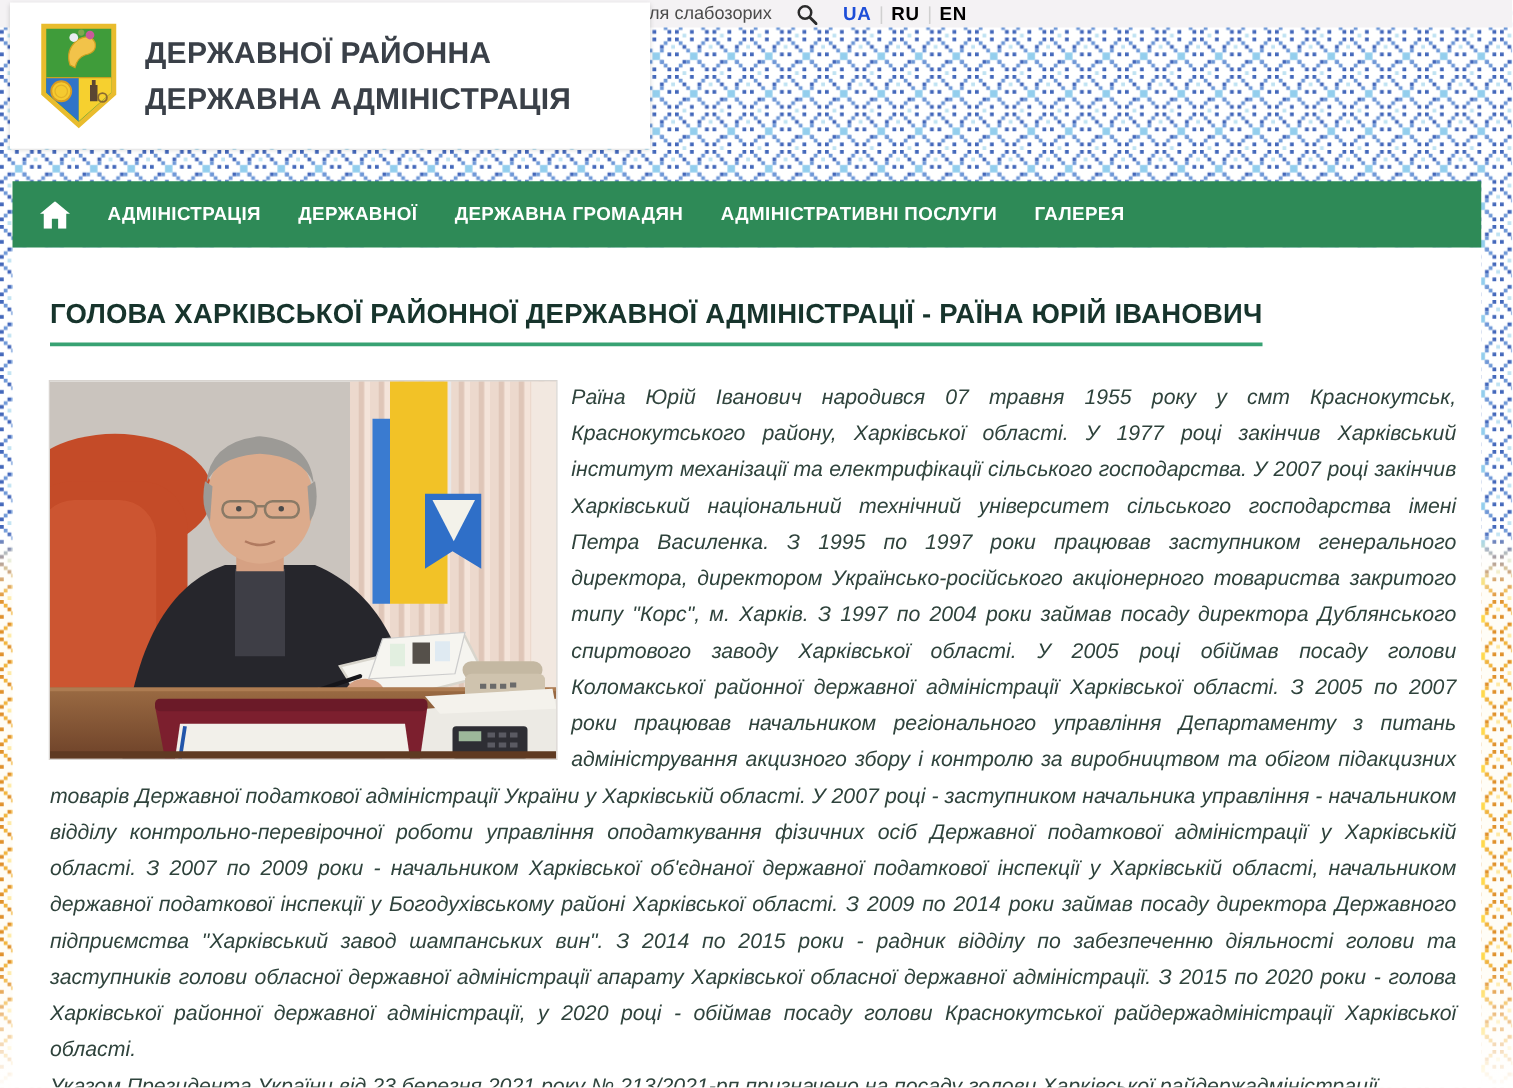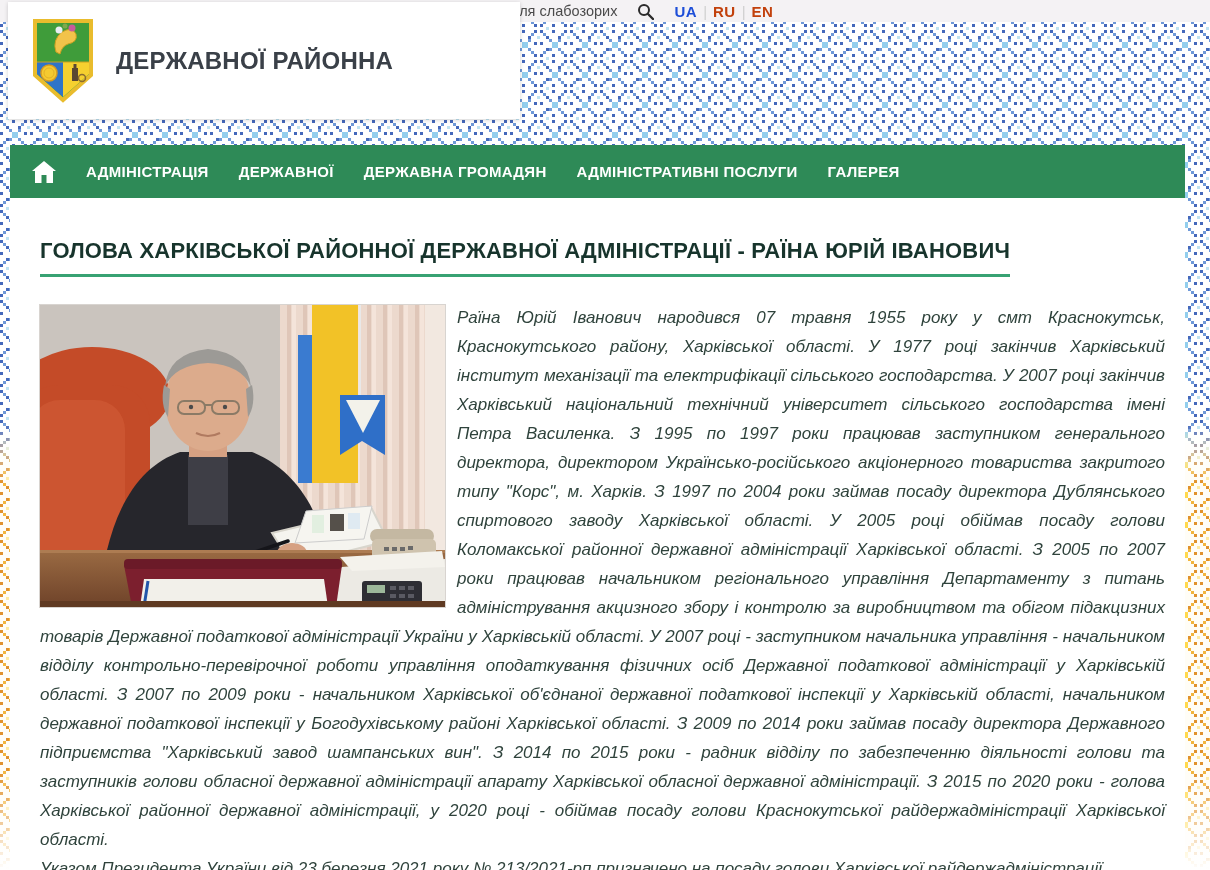--- a/index.html
+++ b/index.html
@@ -9,21 +9,21 @@
   
   .bg-svg{position:absolute;left:0;top:0;z-index:0;}
 
   
   .topbar{position:absolute;left:0;top:0;width:1210px;height:22px;background:#f4f2f4;z-index:3;
           display:flex;align-items:center;justify-content:center;padding-right:0;box-sizing:border-box;}
   .topbar-inner{display:flex;align-items:center;gap:10px;margin-right:22px;height:22px;}
   .access-link{display:flex;align-items:center;gap:8px;color:#4b4b4b;font-size:14.5px;cursor:pointer;}
   .search-btn{margin-left:10px;cursor:pointer;display:flex;align-items:center;}
   .langs{display:flex;align-items:center;gap:6px;margin-left:10px;font-size:15px;}
-  .lang{cursor:pointer;color:#c2410c;font-weight:bold;letter-spacing:.5px;}
+  .lang{cursor:pointer;color:#000000;font-weight:bold;letter-spacing:.5px;}
   .lang.active{color:#1d4ed8;}
   .lang-sep{color:#d0d0d0;font-weight:normal;}
 
   
   .logo-card{position:absolute;left:8px;top:2px;width:512px;height:117px;background:#fff;z-index:4;
              box-shadow:0 1px 4px rgba(0,0,0,.18);display:flex;align-items:center;cursor:pointer;}
   .coa{margin-left:24px;flex:0 0 auto;}
   .site-title{margin-left:22px;font-size:24px;font-weight:bold;color:#3a4048;line-height:37px;letter-spacing:.2px;}
 
   
@@ -184,20 +184,21 @@
       <rect x="40" y="50" width="6" height="13" fill="#5a4632"></rect>
       <rect x="41.5" y="46" width="3" height="5" fill="#5a4632"></rect>
       <circle cx="50" cy="60" r="3.5" fill="none" stroke="#8a6a30" stroke-width="1.5"></circle>
       <path d="M24,34 Q20,22 30,14 Q40,8 44,16 Q46,24 36,26 Q30,28 28,36 Z" fill="#f2c34a" stroke="#caa020" stroke-width="1"></path>
       <circle cx="27" cy="12" r="3.5" fill="#e9edf2"></circle>
       <circle cx="40" cy="10" r="3.5" fill="#c85a9a"></circle>
       <circle cx="33" cy="8" r="2.5" fill="#7ea84e"></circle>
     </svg>
     <div class="site-title">
       <div>ДЕРЖАВНОЇ РАЙОННА</div>
+      <div>ДЕРЖАВНА АДМІНІСТРАЦІЯ</div>
     </div>
   </div>
 
   <div class="nav">
     <span class="nav-home">
       <svg width="24" height="22" viewBox="0 0 24 22">
         <polygon points="12,0 24,10 21,10 21,22 14.5,22 14.5,14 9.5,14 9.5,22 3,22 3,10 0,10" fill="#ffffff"></polygon>
       </svg>
     </span>
     <span class="nav-item">АДМІНІСТРАЦІЯ</span>

